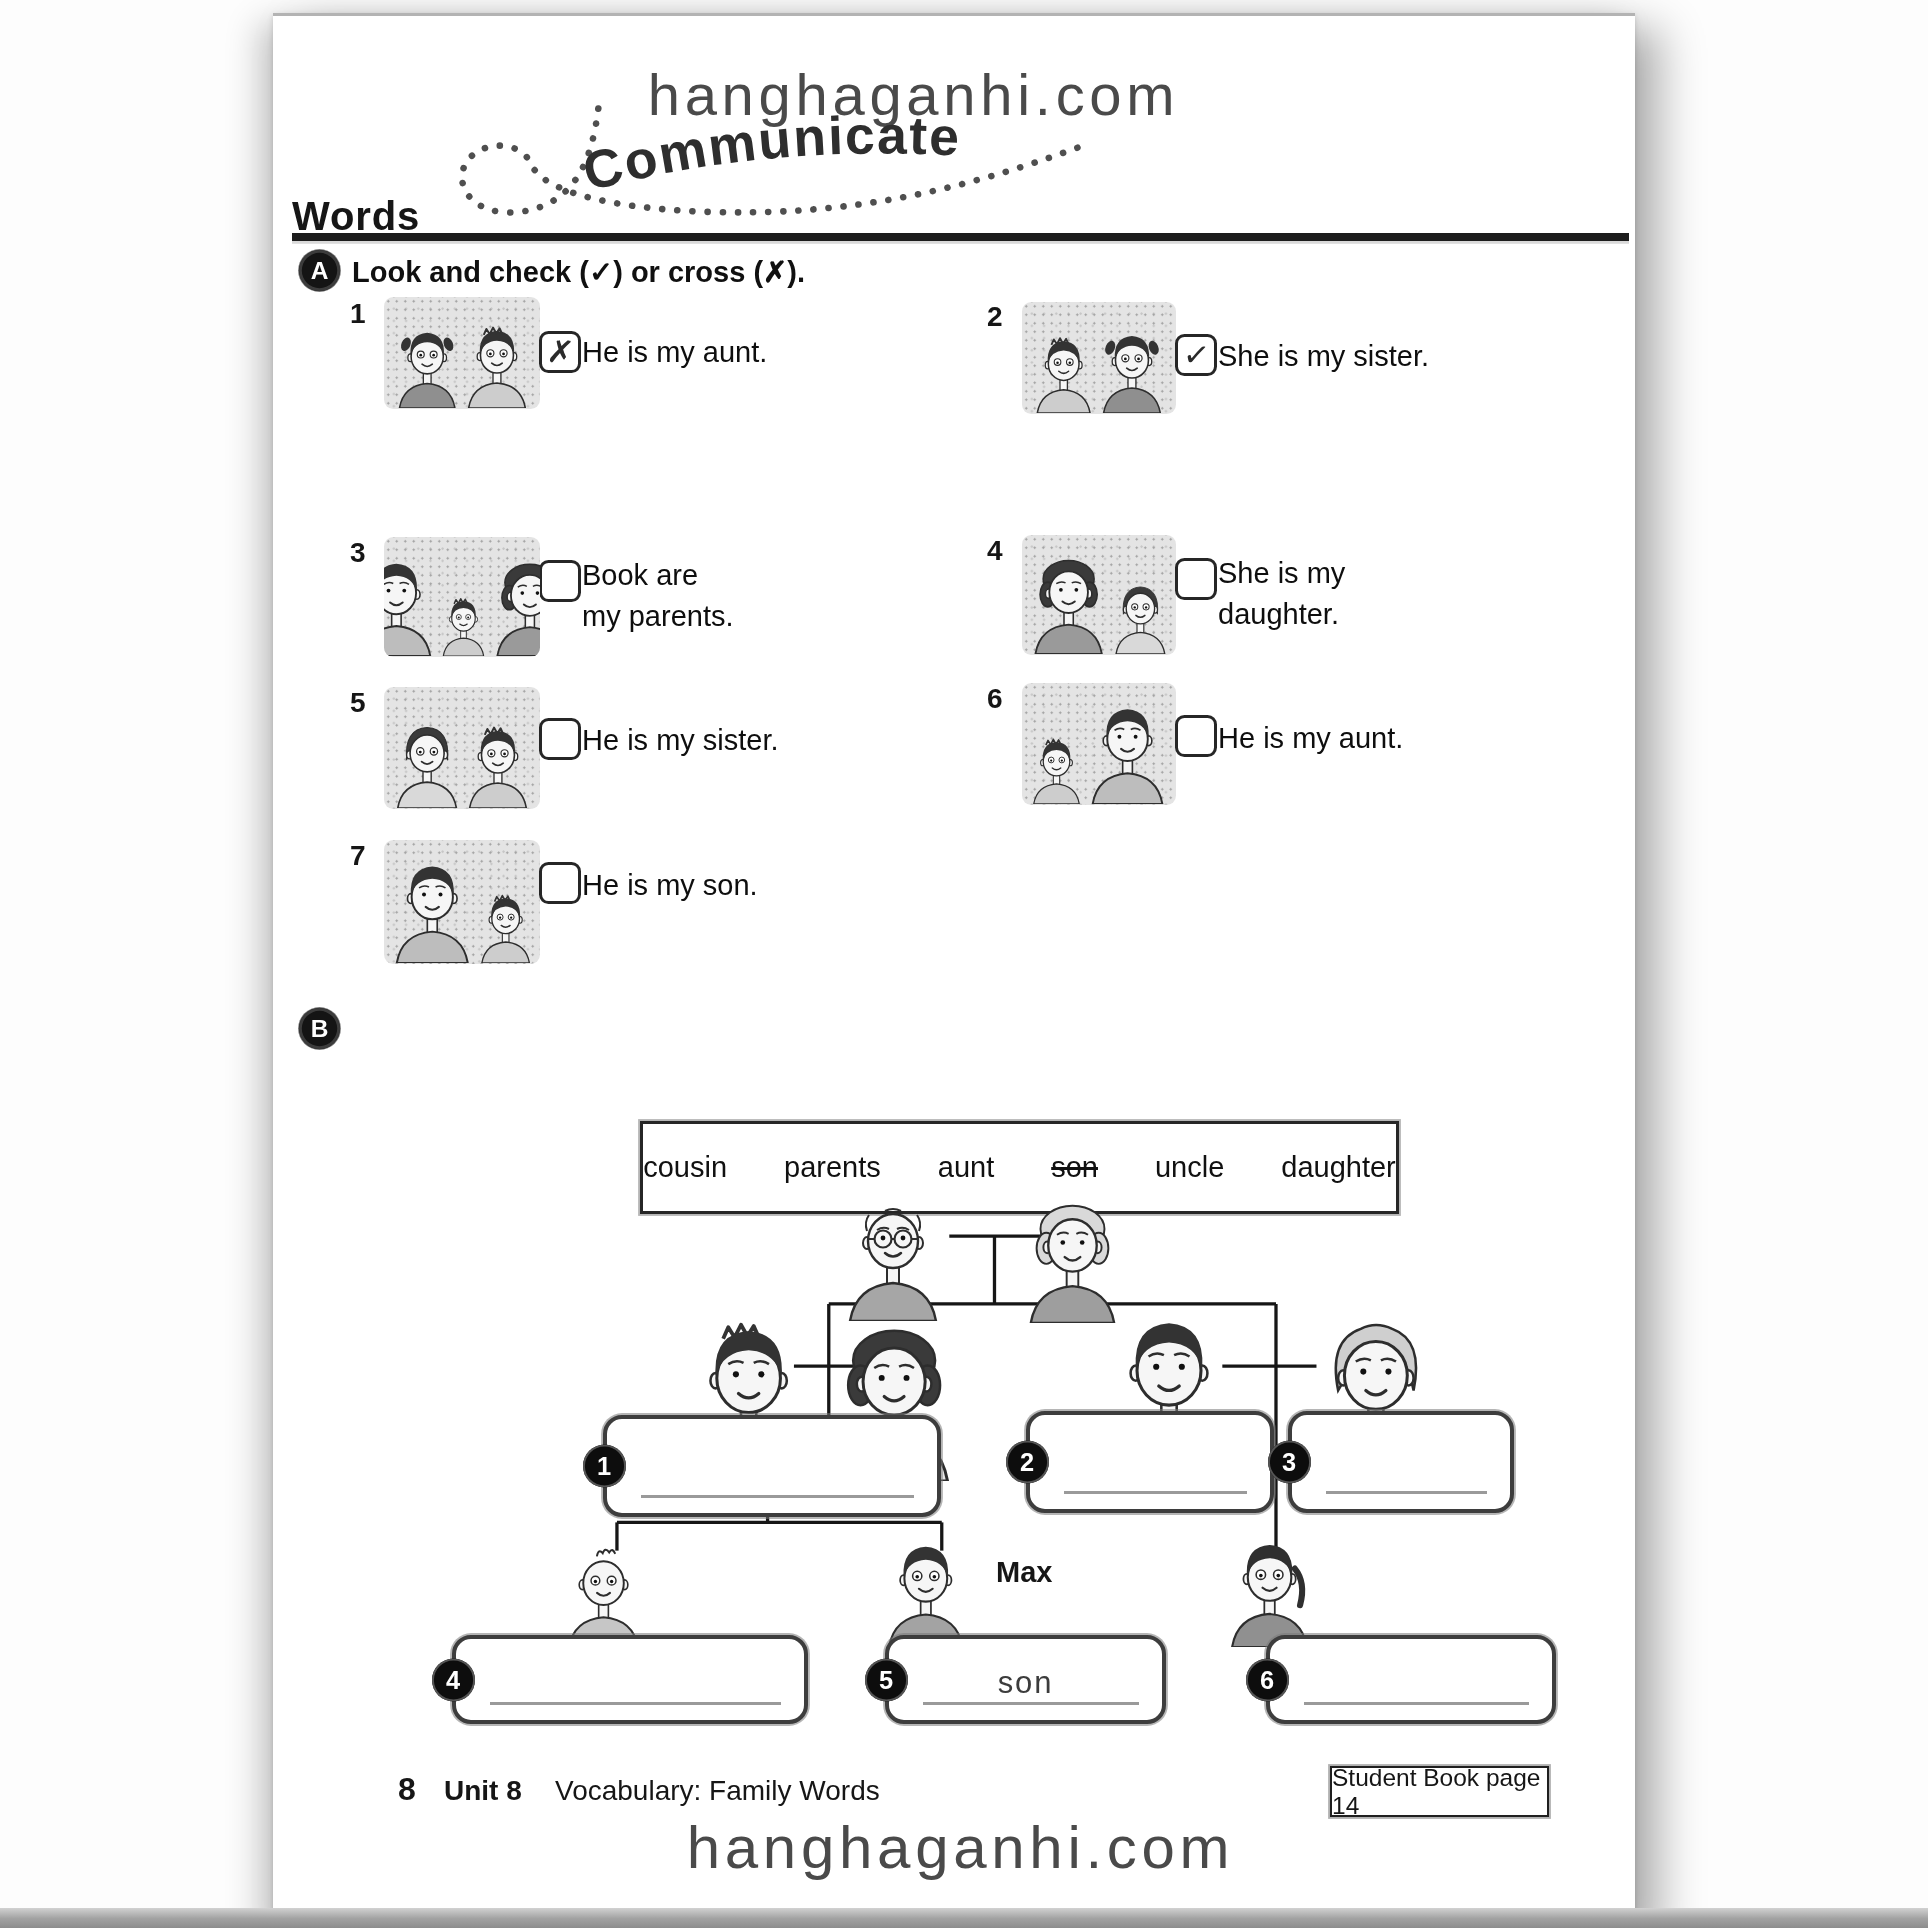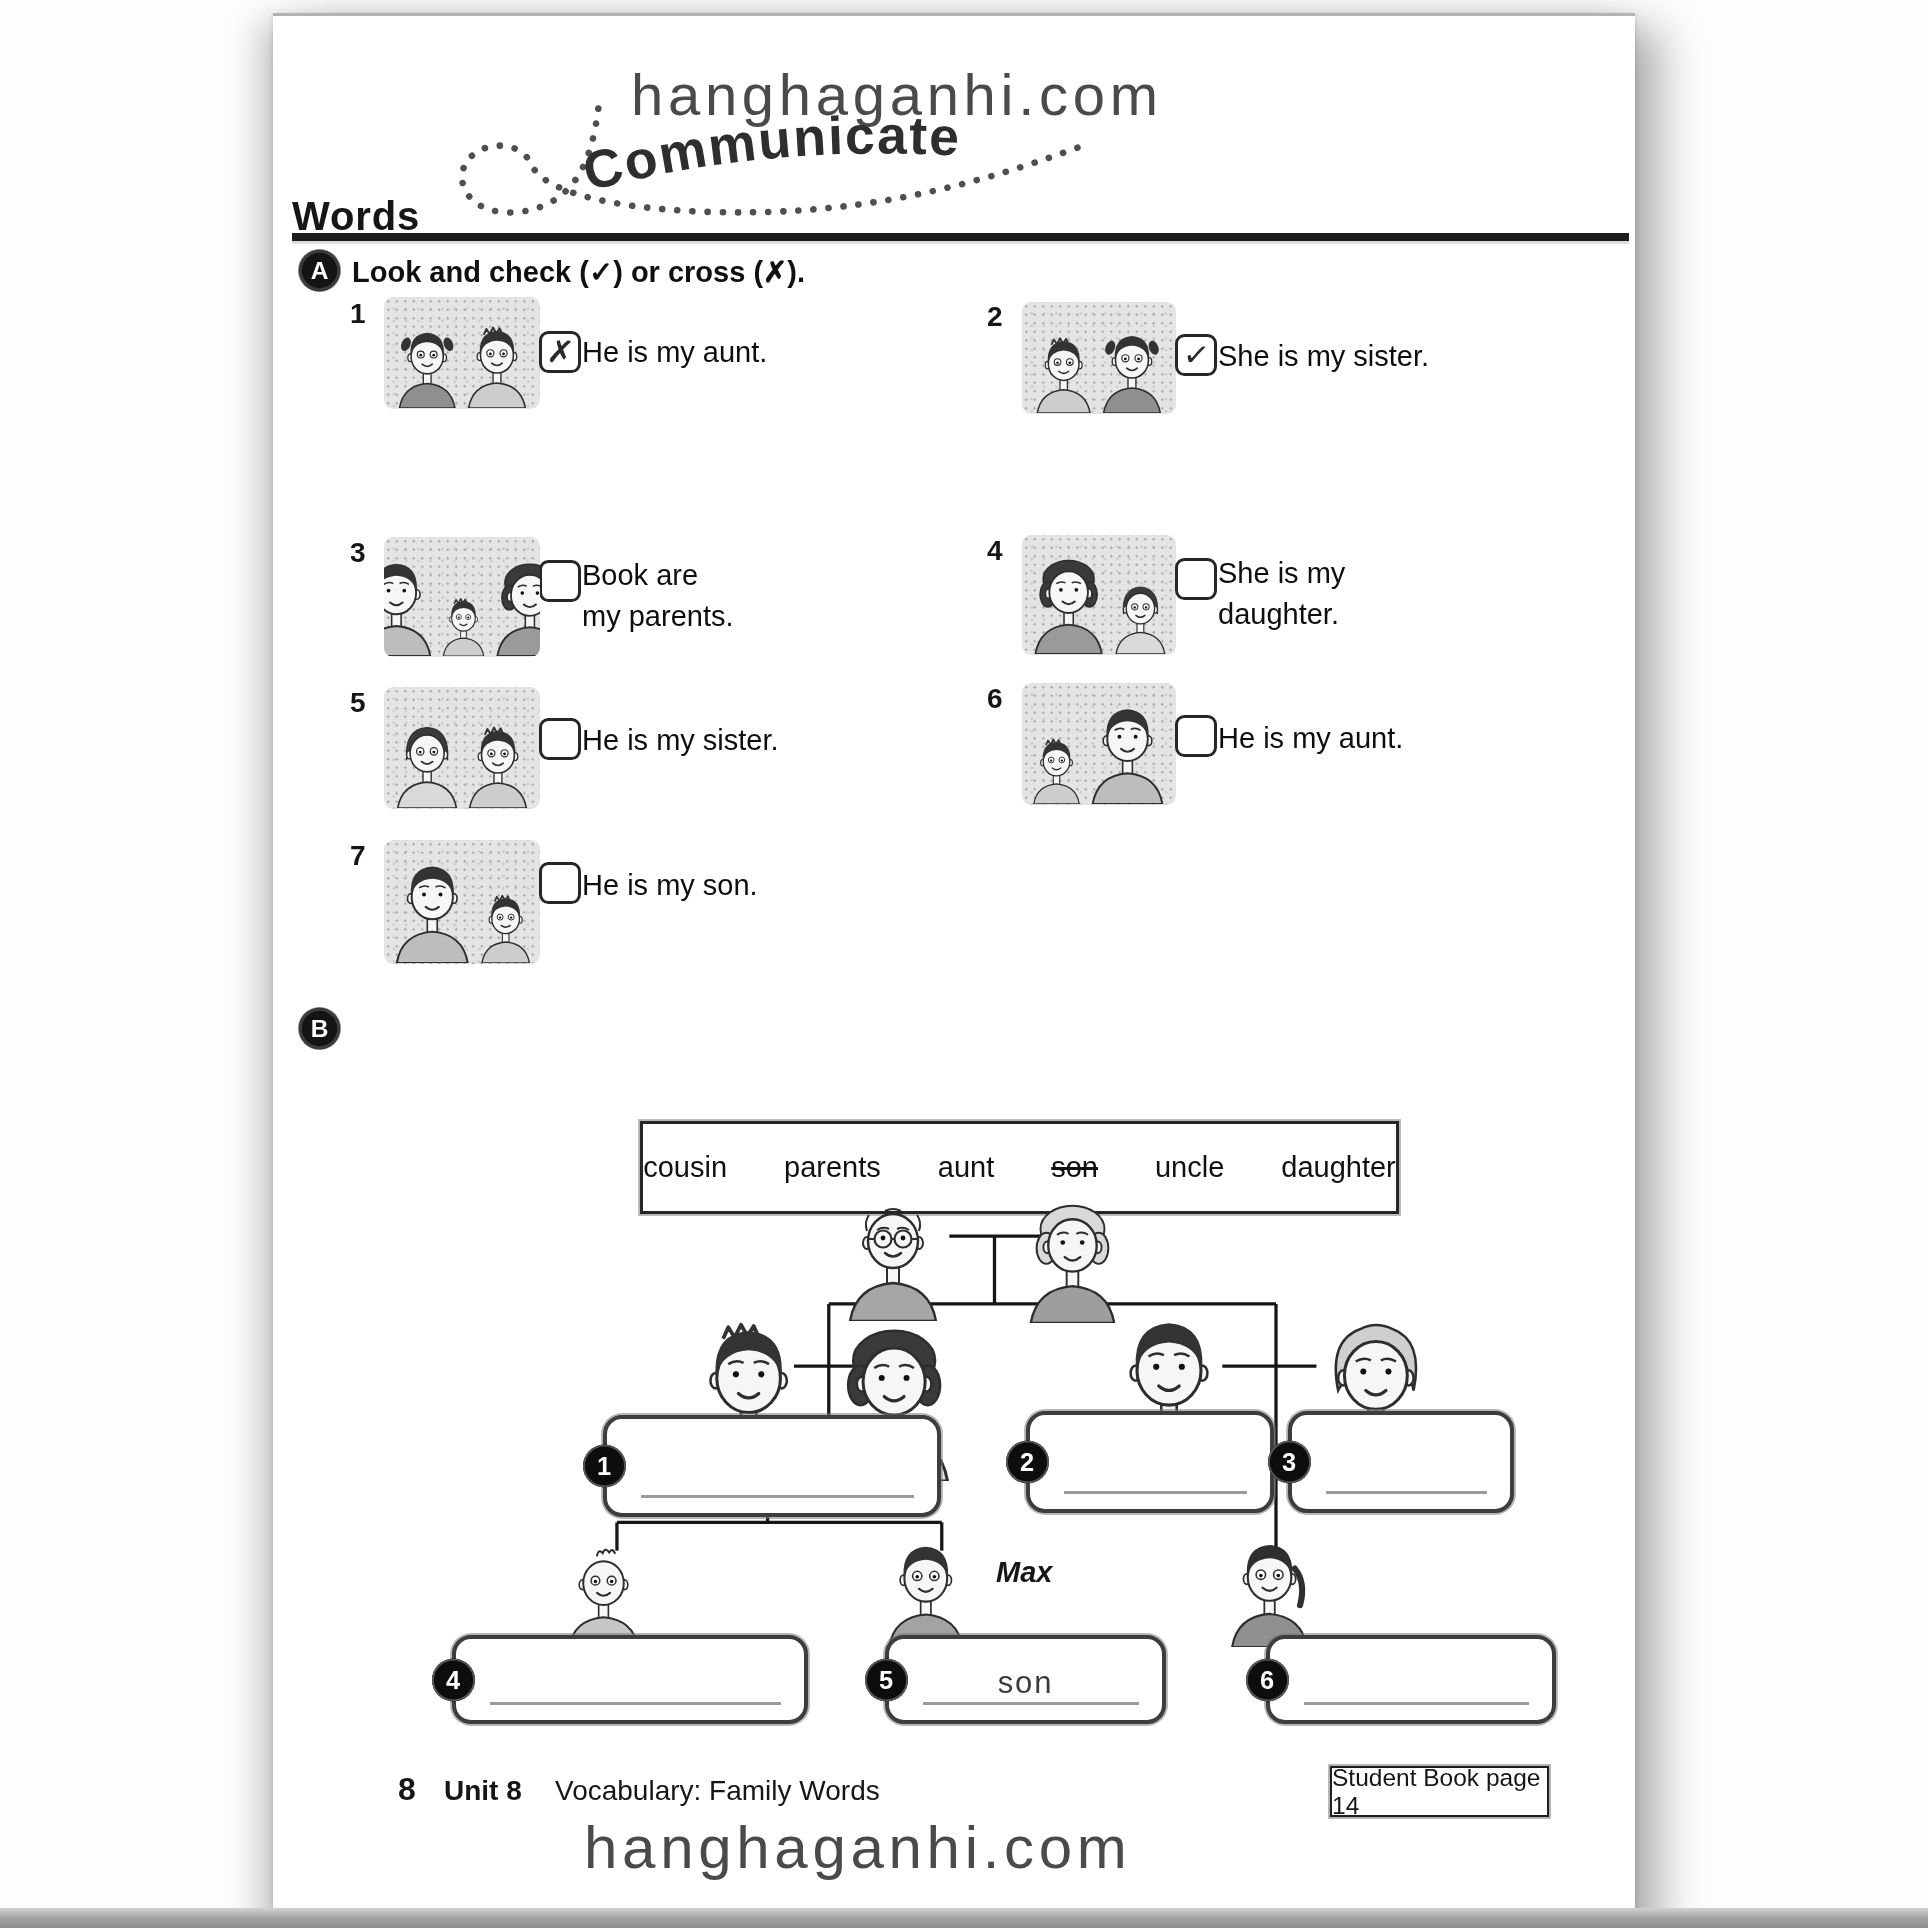--- a/index.html
+++ b/index.html
@@ -4,21 +4,21 @@
 <style>
   html,body{margin:0;padding:0;background:#ffffff;}
   #canvas{position:relative;width:1928px;height:1928px;background:#fdfdfd;overflow:hidden;
           font-family:"Liberation Sans", sans-serif;color:#161616;}
   
   #page{position:absolute;left:273px;top:13px;width:1362px;height:1915px;background:#ffffff;
         border-top:3.8px solid #b3b3b3;
         box-shadow:26px 15px 41px rgba(0,0,0,.30), -15px 9.4px 32px rgba(0,0,0,.20), 0 1.9px 5.6px rgba(0,0,0,.15);}
   .abs{position:absolute;}
   
-  .wm{position:absolute;color:#4a4a4a;font-weight:500;letter-spacing:4.7px;text-align:left;}
+  .wm{position:absolute;color:#4a4a4a;font-weight:500;letter-spacing:4.7px;text-align:center;}
   #wm-top{left:358px;top:45px;width:565px;font-size:58px;}
   #wm-bottom{left:311px;top:1797px;width:753px;font-size:60px;}
   
   #words-heading{left:19px;top:162px;font-size:40px;font-weight:bold;letter-spacing:0.9px;margin-top:16px;}
   #words-rule{left:19px;top:217px;width:1337px;height:7.5px;background:#1d1d1d;
               box-shadow:0 2.8px 0 rgba(0,0,0,.15);}
   .badge{width:41px;height:41px;border-radius:50%;background:#141414;color:#fff;display:flex;
          align-items:center;justify-content:center;font-size:24.5px;font-weight:bold;
          box-shadow:0 0 0 2.8px #3c3c3c inset, 0 0 0 0.9px #777;}
   .sec-title{font-size:29px;font-weight:bold;color:#101010;}
@@ -35,21 +35,21 @@
   .sent{font-size:29px;font-weight:500;color:#0e0e0e;line-height:41px;}
   
   #wordbank{left:367px;top:1105px;width:753px;height:87px;background:#fff;border:3.8px solid #262626;
             box-shadow:0 0 0 1.9px rgba(110,110,110,.5);display:flex;align-items:center;
             justify-content:center;gap:57px;font-size:29px;color:#111;}
   #wordbank .struck{text-decoration:line-through;text-decoration-thickness:2.8px;}
   
   #tree-lines{left:0;top:0;pointer-events:none;z-index:1;}
   .person{position:absolute;z-index:2;}
   .person svg{height:100%;display:block;}
-  #max-label{left:723px;top:1540px;font-size:29px;font-weight:bold;z-index:3;font-style:italic;}
+  #max-label{left:723px;top:1540px;font-size:29px;font-weight:bold;z-index:3;}
   .abox{position:absolute;background:#fff;border:4.7px solid #3d3d3d;border-radius:19px;z-index:3;
         box-shadow:0 0 0 1.9px rgba(120,120,120,.55);}
   .nbadge{position:absolute;left:-24.5px;top:50%;transform:translateY(-50%);width:43px;height:43px;
           background:#0d0d0d;color:#fff;border-radius:50%;display:flex;align-items:center;
           justify-content:center;font-weight:bold;font-size:25.4px;box-shadow:0 0 0 1.9px #555 inset;}
   .wline{position:absolute;left:34px;right:22.6px;bottom:15px;height:2.8px;background:#9a9a9a;}
   .answer{position:absolute;left:0;right:0;bottom:19px;text-align:center;font-size:31px;
           color:#3c3c3c;letter-spacing:1.9px;}
   
   .foot{font-size:28px;}

